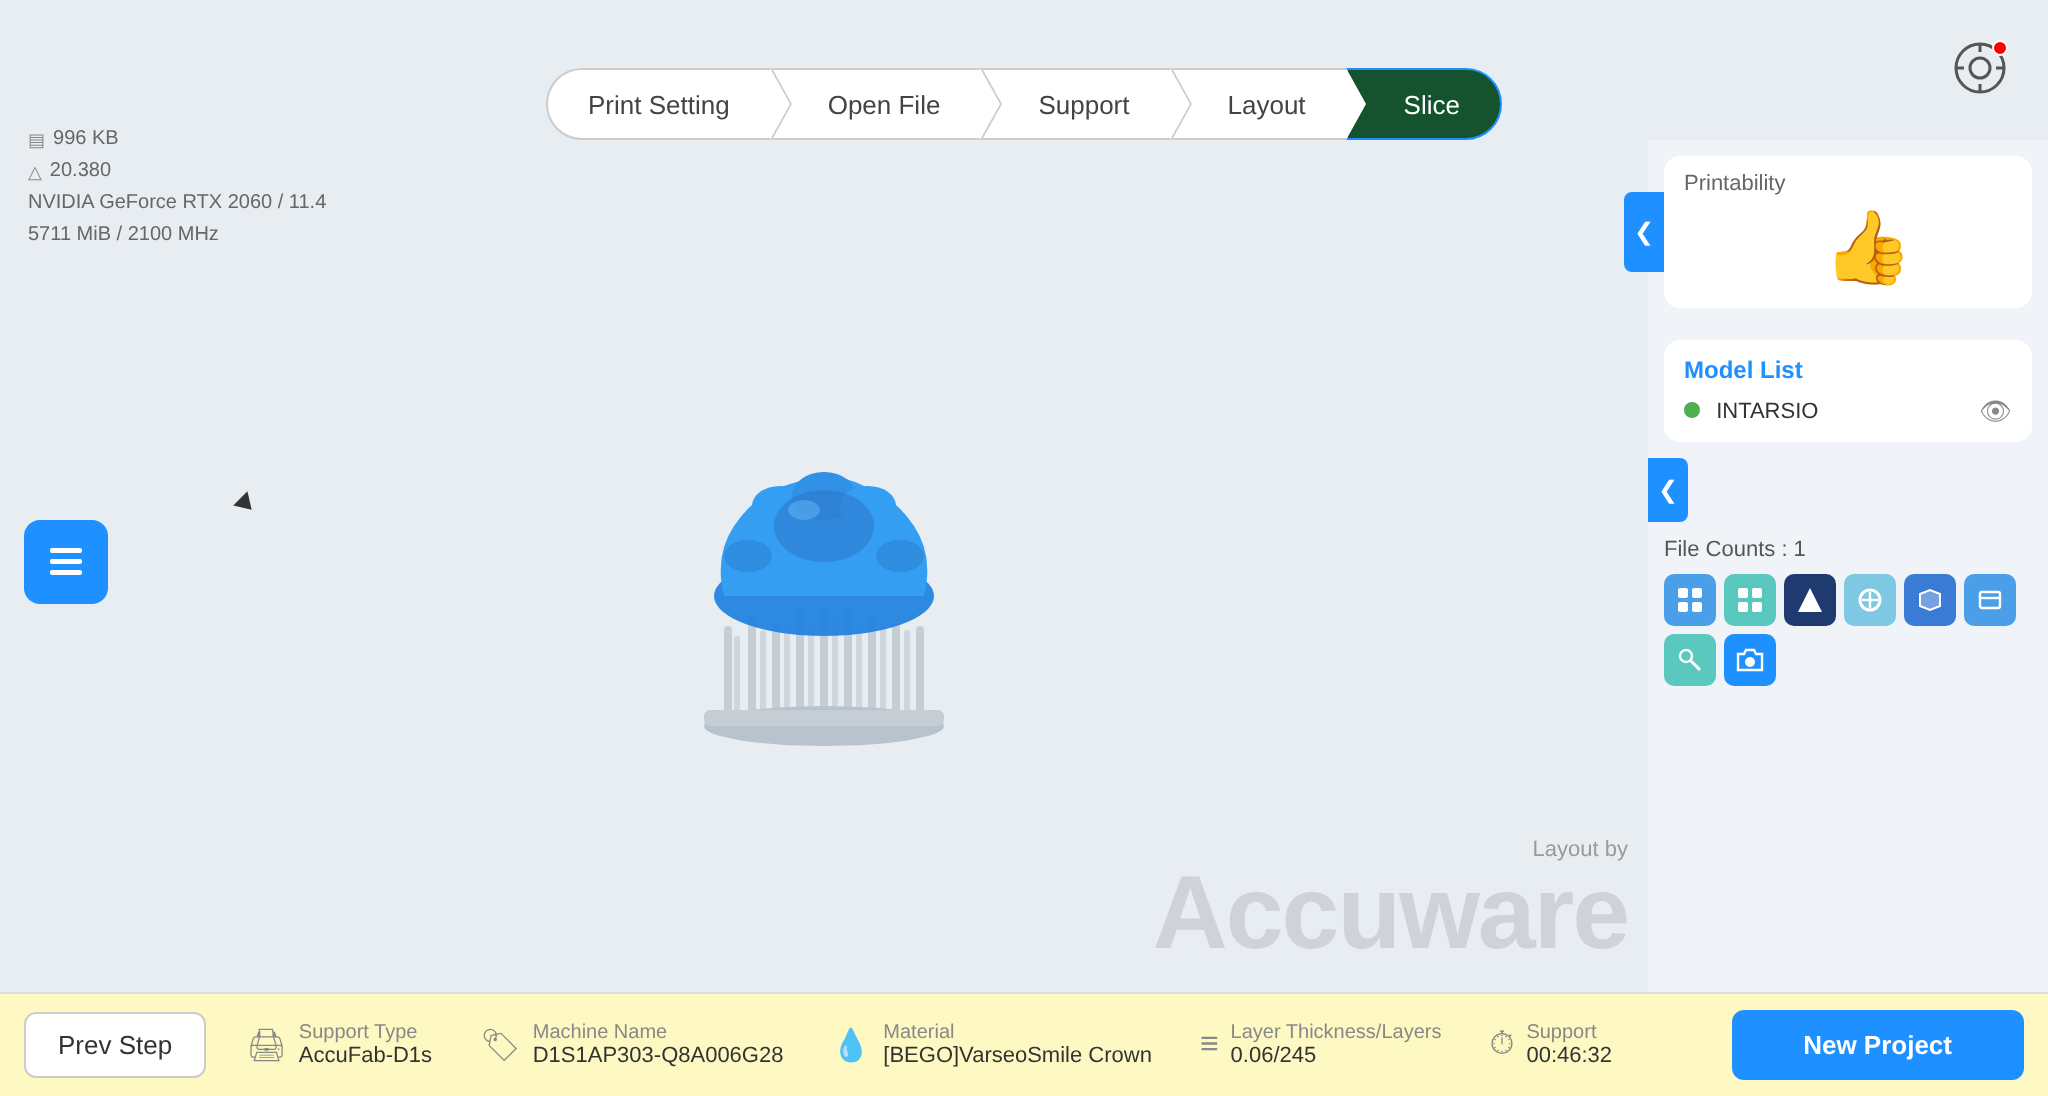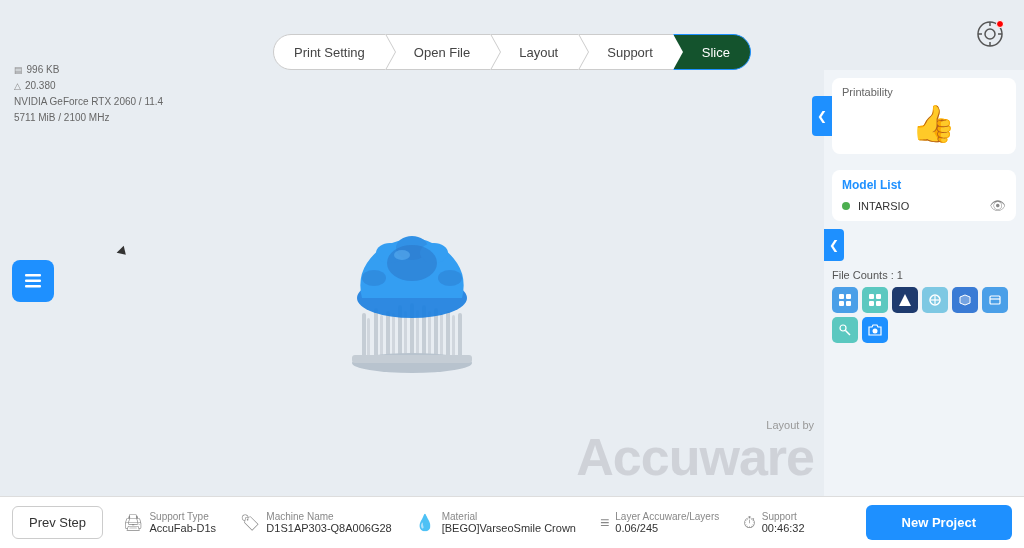--- a/index.html
+++ b/index.html
@@ -307,21 +307,21 @@
     .tool-icon-btn.camera { background: #1e90ff; color: #fff; }
     .tool-icon-btn.medium { background: #3a7bd5; color: #fff; }
 
     
     .status-bar {
       position: absolute;
       bottom: 0;
       left: 0;
       right: 0;
       height: 52px;
-      background: #ffffff;
+      background: #fef9c3;
       border-top: 1px solid #ddd;
       display: flex;
       align-items: center;
       padding: 0 12px;
       gap: 0;
     }
     .prev-step-btn {
       padding: 8px 16px;
       border: 1px solid #ccc;
       border-radius: 6px;
@@ -397,24 +397,24 @@
 <body>
 
 <div class="top-nav">
   <div class="step-pill">
     <span>Print Setting</span>
   </div>
   <div class="step-pill" style="padding-left:28px;">
     <span>Open File</span>
   </div>
   <div class="step-pill" style="padding-left:28px;">
+    <span>Support</span>
+  </div>
+  <div class="step-pill" style="padding-left:28px;">
     <span>Layout</span>
-  </div>
-  <div class="step-pill" style="padding-left:28px;">
-    <span>Support</span>
   </div>
   <div class="step-pill active" style="padding-left:28px; border-radius:0 20px 20px 0;">
     <span>Slice</span>
   </div>
 </div>
 
 <div class="settings-icon">
   <svg viewBox="0 0 28 28" fill="none" xmlns="http://www.w3.org/2000/svg">
     <circle cx="14" cy="14" r="12" stroke="#555" stroke-width="1.5" fill="none"></circle>
     <circle cx="14" cy="14" r="5" stroke="#555" stroke-width="1.5" fill="none"></circle>
@@ -608,21 +608,21 @@
     <div class="status-item">
       <span class="status-item-icon">💧</span>
       <div class="status-item-text">
         <span class="status-item-label">Material</span>
         <span class="status-item-value">[BEGO]VarseoSmile Crown</span>
       </div>
     </div>
     <div class="status-item">
       <span class="status-item-icon">≡</span>
       <div class="status-item-text">
-        <span class="status-item-label">Layer Accuware/Layers</span>
+        <span class="status-item-label">Layer Thickness/Layers</span>
         <span class="status-item-value">0.06/245</span>
       </div>
     </div>
     <div class="status-item">
       <span class="status-item-icon">⏱</span>
       <div class="status-item-text">
         <span class="status-item-label">Support</span>
         <span class="status-item-value">00:46:32</span>
       </div>
     </div>

